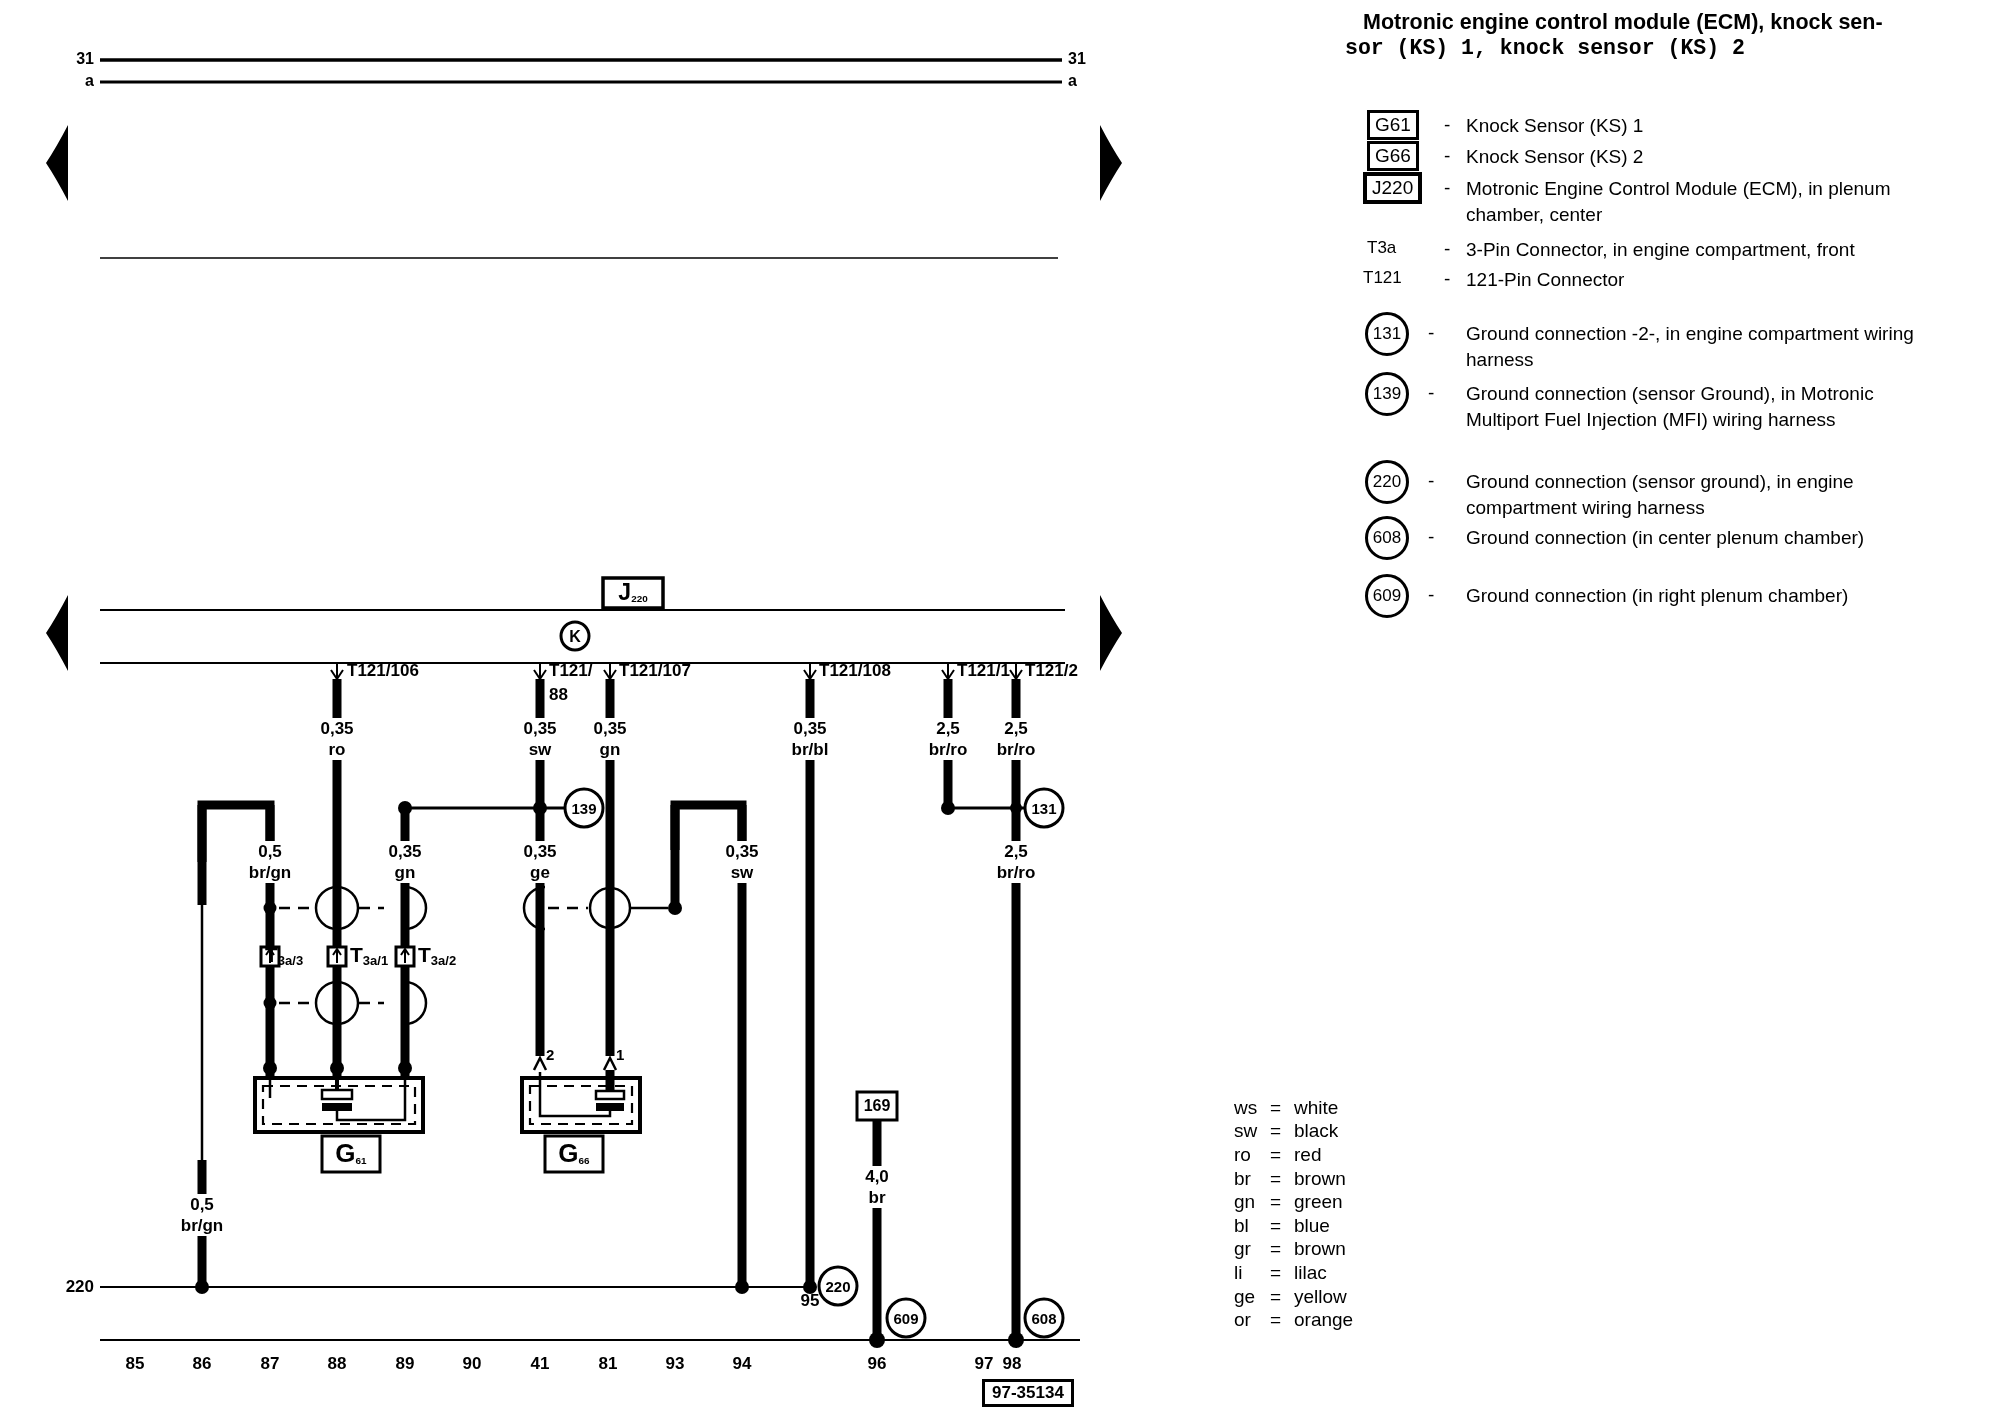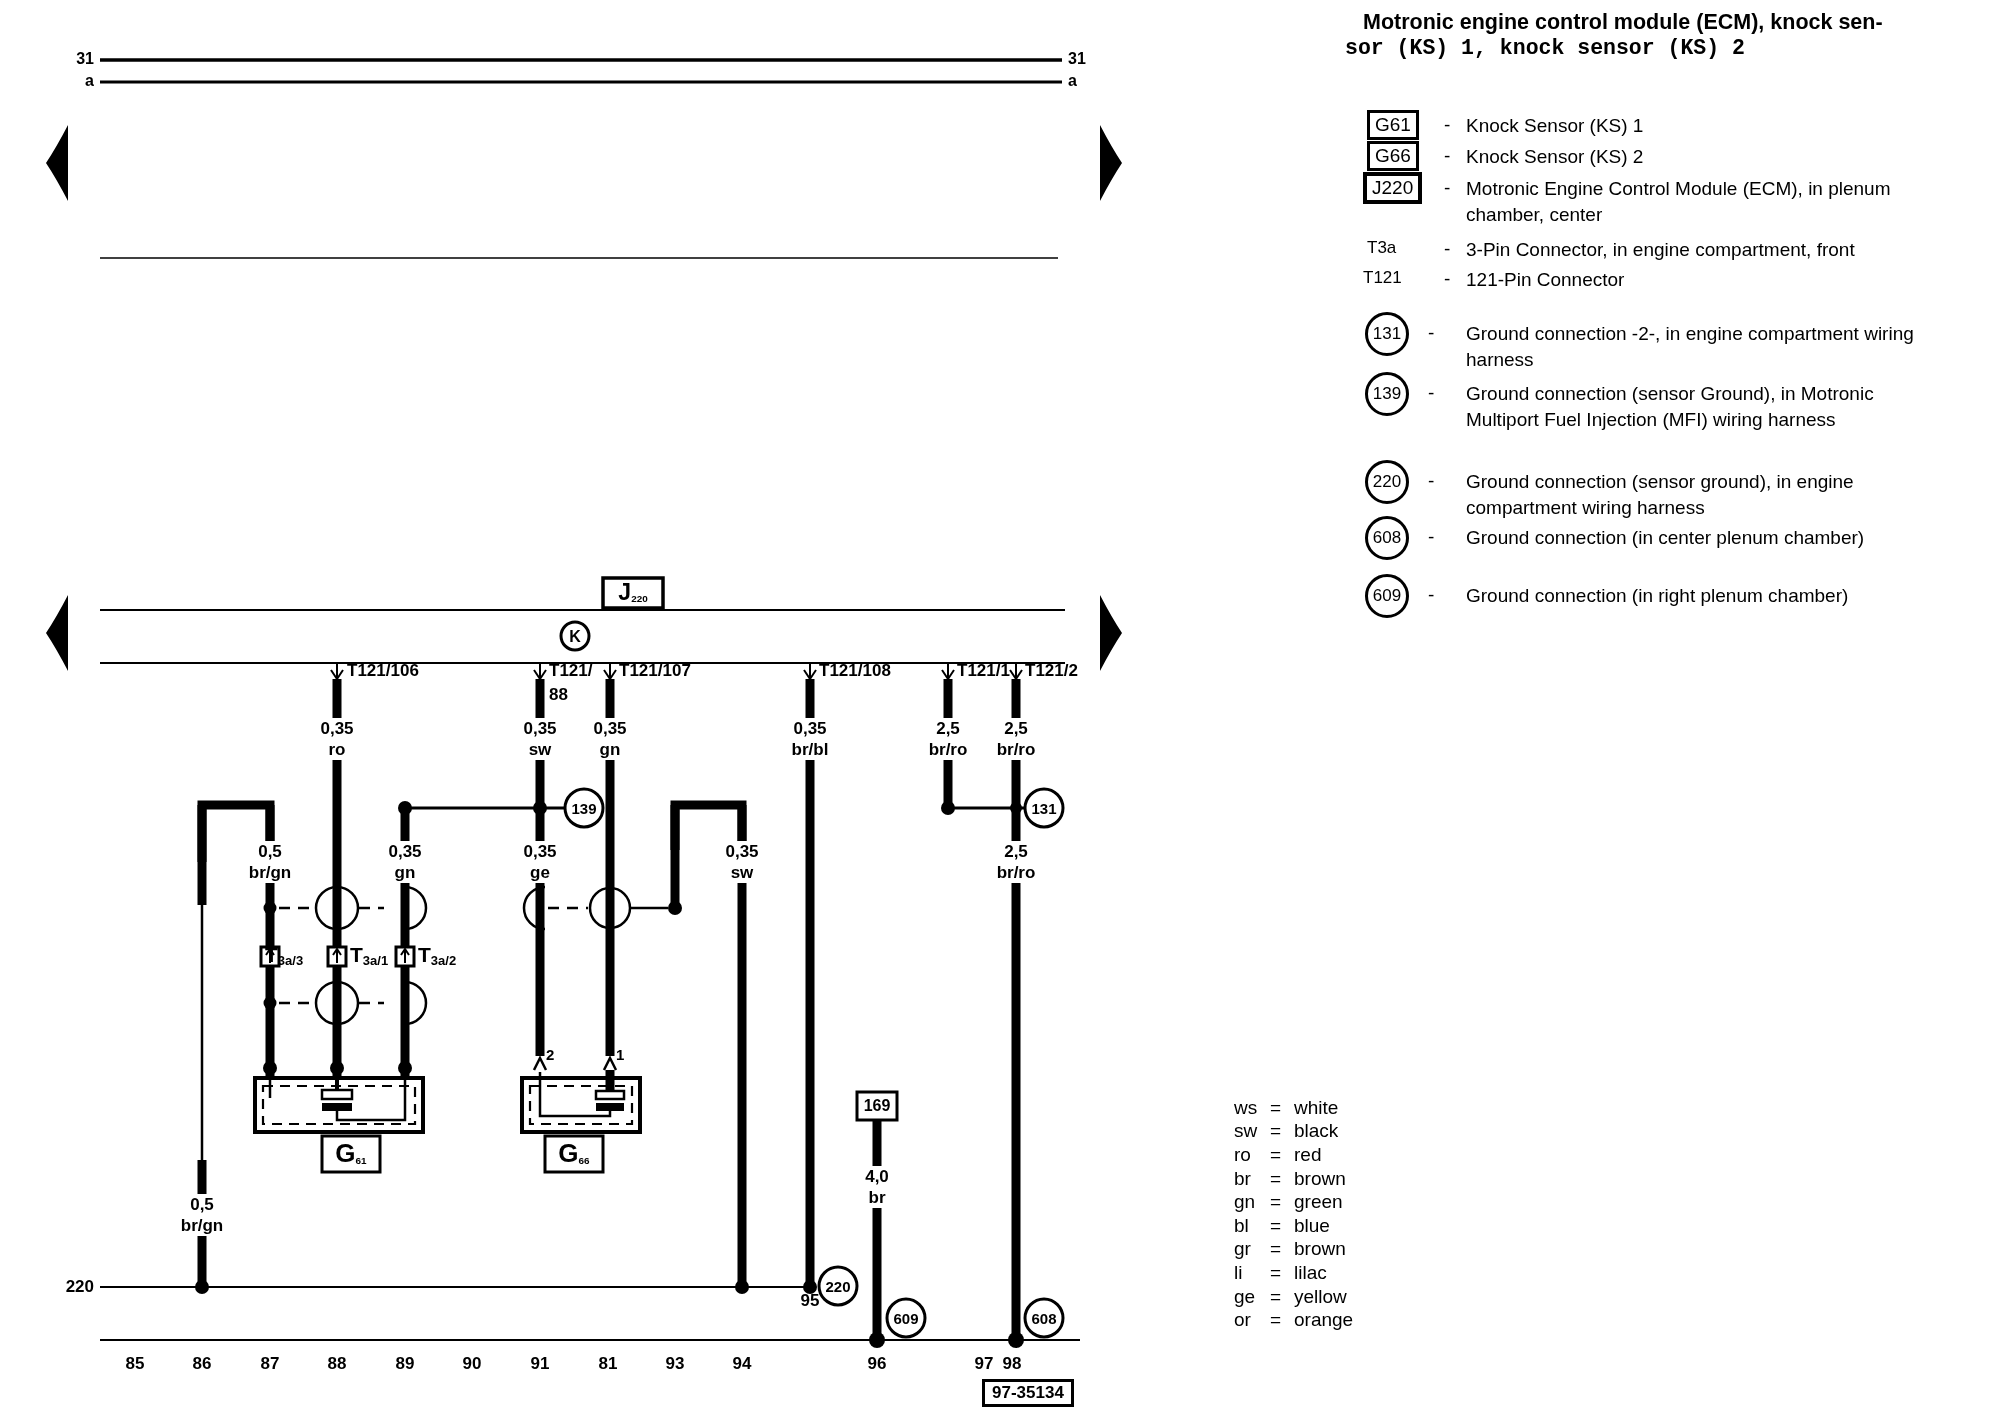--- a/index.html
+++ b/index.html
@@ -238,21 +238,21 @@
 </div>
 
 <div class="ct" style="left:877px;top:1106px;font-size:16px;">169</div>
 
 <div class="gn" style="left:135px;top:1354px;">85</div>
 <div class="gn" style="left:202px;top:1354px;">86</div>
 <div class="gn" style="left:270px;top:1354px;">87</div>
 <div class="gn" style="left:337px;top:1354px;">88</div>
 <div class="gn" style="left:405px;top:1354px;">89</div>
 <div class="gn" style="left:472px;top:1354px;">90</div>
-<div class="gn" style="left:540px;top:1354px;">91</div>
+<div class="gn" style="left:540px;top:1354px;">41</div>
 <div class="gn" style="left:608px;top:1354px;">81</div>
 <div class="gn" style="left:675px;top:1354px;">93</div>
 <div class="gn" style="left:742px;top:1354px;">94</div>
 <div class="gn" style="left:810px;top:1277px;margin-top:14px;">95</div>
 <div class="gn" style="left:877px;top:1354px;">96</div>
 <div class="gn" style="left:984px;top:1354px;text-align:center;">97</div>
 <div class="gn" style="left:1012px;top:1354px;">98</div>
 
 <div class="boxed-num" style="left:982px;top:1379px;">97-35134</div>
 

